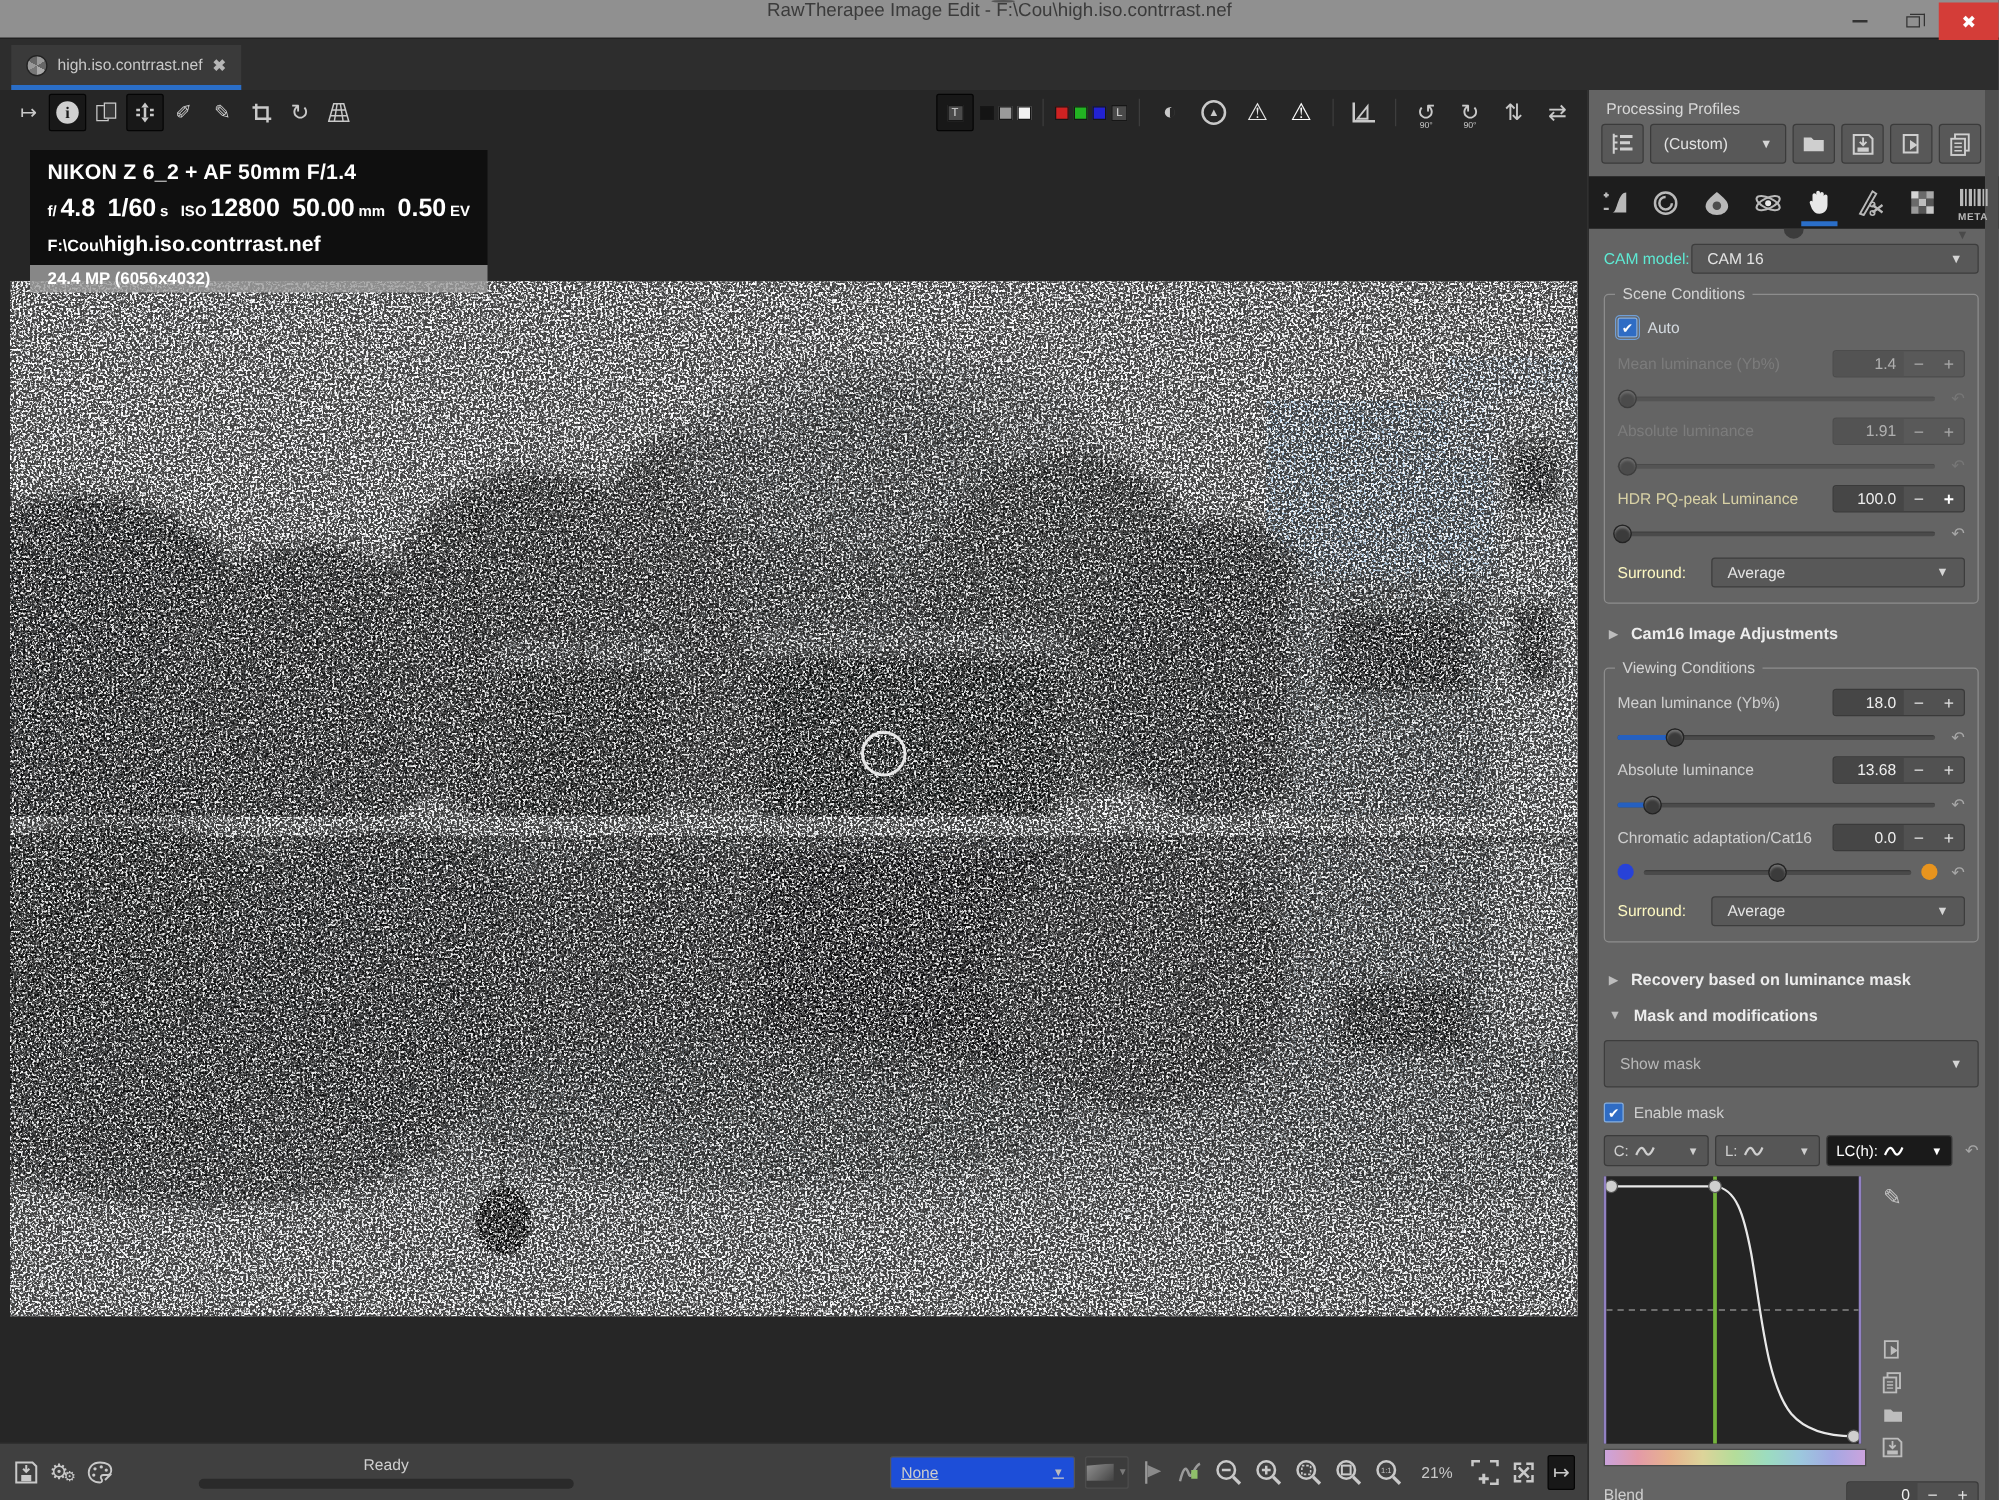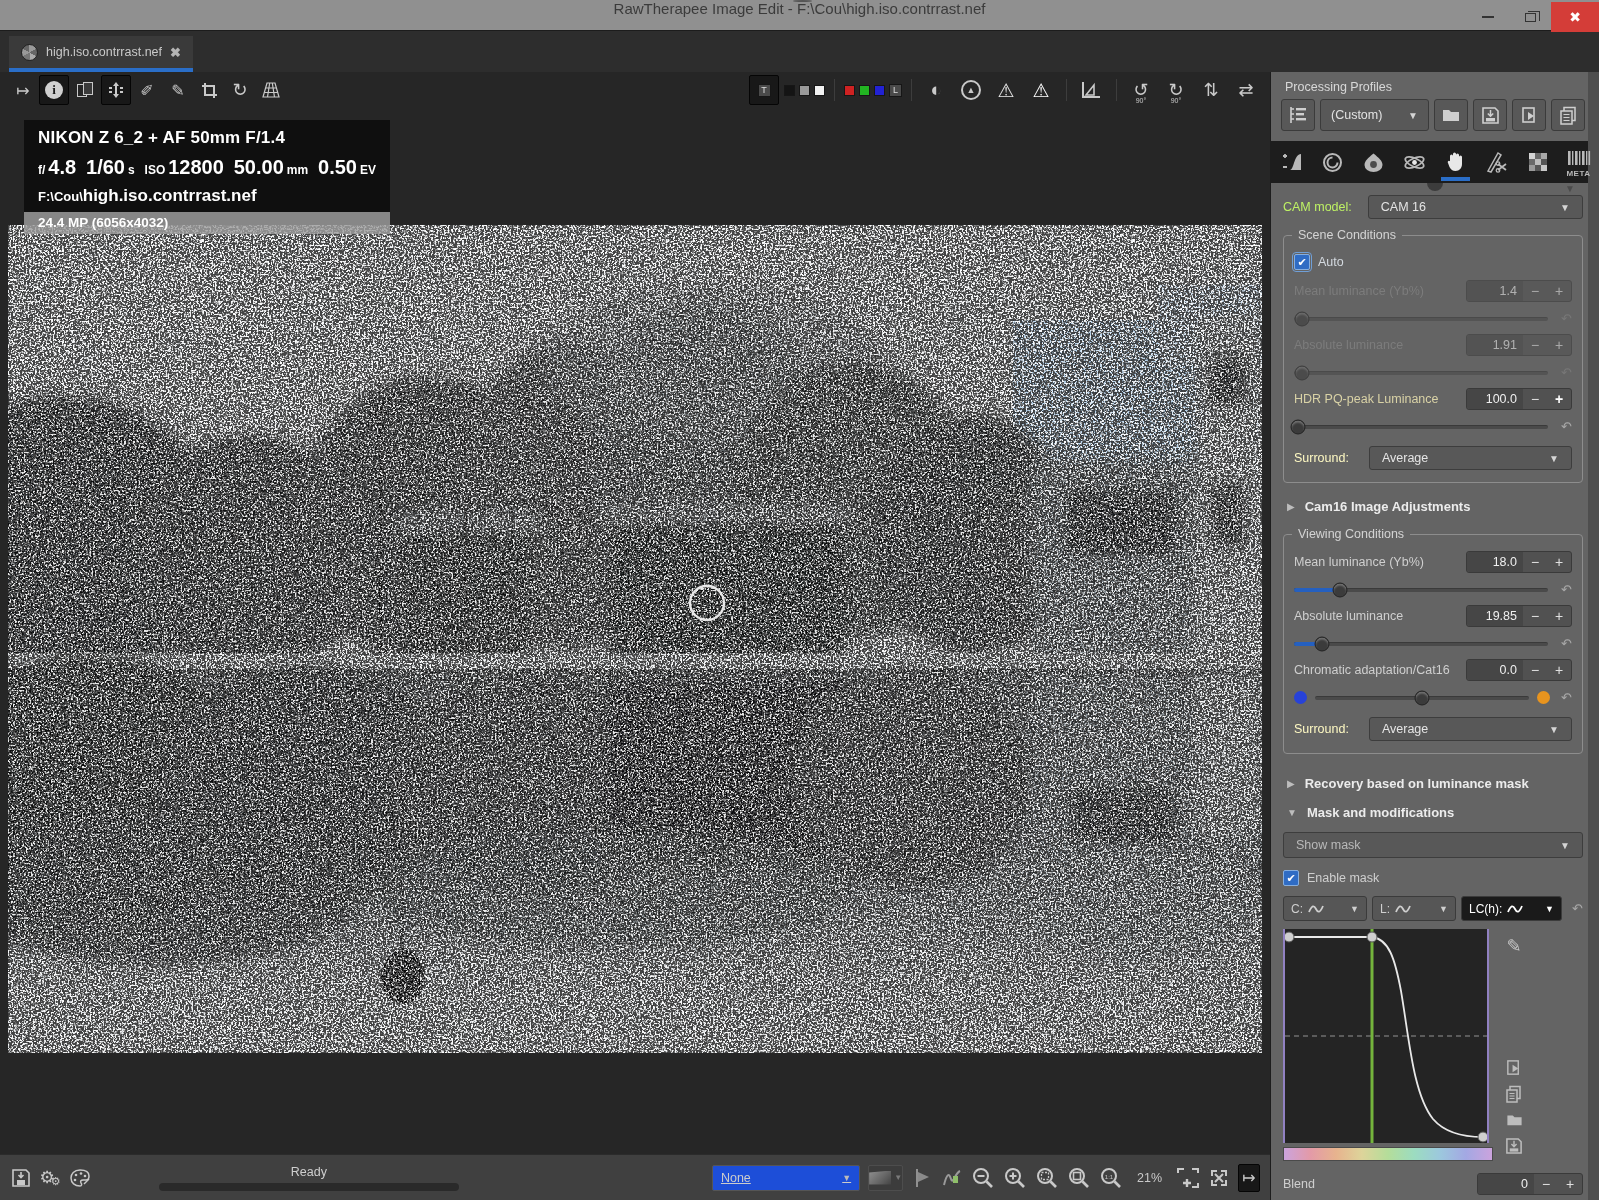--- a/index.html
+++ b/index.html
@@ -92,21 +92,21 @@
   .tooltabs { height: 42px; background: #1d1d1d; display: flex; align-items: center; margin-top: 4px; }
   .ttab { flex: 1; height: 42px; display: flex; align-items: center; justify-content: center;
     color: #b9b9b9; position: relative; font-size: 18px; }
   .ttab.sel::after { content: ""; position: absolute; left: 6px; right: 6px; bottom: 2px; height: 4px; background: #2a6ec8; }
   .ttab .meta-label { font-size: 8px; font-weight: bold; letter-spacing: 0.5px; position:absolute; bottom:5px; }
   .rp-scroll { flex: 1; padding: 4px 16px 0 12px; position: relative; overflow: hidden; }
   .scroll-hint { position: absolute; top: -8px; left: 50%; transform: translateX(-50%);
     width: 16px; height: 16px; border-radius: 50%; background: #3c3c3c; }
   .scroll-arr { position: absolute; top: 0px; right: 24px; color: #4a4a4a; font-size: 10px; }
   .camrow { display: flex; align-items: center; margin-top: 8px; }
-  .camrow .lbl { color: #bef264; margin-right: 16px; }
+  .camrow .lbl { color: #5eead4; margin-right: 1px; }
   .dd { flex: 1; height: 24px; background: #585858; border: 1px solid #3d3d3d; border-radius: 3px;
     display: flex; align-items: center; padding: 0 12px; color: #e4e4e4; }
   .frame { border: 1px solid #8d8d8d; border-radius: 4px; padding: 14px 10px 12px; position: relative; margin-top: 16px; }
   .legend { position: absolute; top: -8px; left: 8px; background: #646464; padding: 0 6px; color: #d4d4d4; }
   .checkrow { display: flex; align-items: center; gap: 8px; margin: 4px 0 10px; }
   .checkbox { width: 16px; height: 16px; background: #2f6cc4; border: 1px solid #86aede; border-radius: 2px;
     color: #fff; display: flex; align-items: center; justify-content: center; font-size: 11px; }
   .adj { margin-top: 8px; }
   .adj-top { display: flex; align-items: center; }
   .adj-top .lbl { color: #cfcfcf; }
@@ -686,21 +686,21 @@
                 <span class="fill" style="width:18%"></span>
                 <span class="knob" style="left:18%"></span>
               </div>
             <span class="reset">↶</span>
           </div>
         </div>
         <div class="adj">
           <div class="adj-top">
             <span class="lbl">Absolute luminance</span>
             <div class="spin">
-              <span class="val">19.85</span>
+              <span class="val">13.68</span>
               <span class="sbtn">−</span>
               <span class="sbtn">+</span>
             </div>
           </div>
           <div class="slide-row">
             <div class="slider">
                 <span class="fill" style="width:11%"></span>
                 <span class="knob" style="left:11%"></span>
               </div>
             <span class="reset">↶</span>
@@ -736,21 +736,21 @@
       <div class="expander" style="margin-top:22px">
         <span class="exp-arr">▶</span>
         <span>Recovery based on luminance mask</span>
       </div>
       <div class="expander" style="margin-top:14px">
         <span class="exp-arr">▼</span>
         <span>Mask and modifications</span>
       </div>
 
       <div class="maskbody">
-        <div class="dd" style="height:26px">
+        <div class="dd" style="height:38px">
           <span style="color:#b9b9b9">Show mask</span>
           <span class="arr">▼</span>
         </div>
         <div class="checkrow" style="margin-top:12px">
           <span class="checkbox">
               <span>✔</span>
             </span>
           <span>Enable mask</span>
         </div>
         <div class="cbtn-row">

